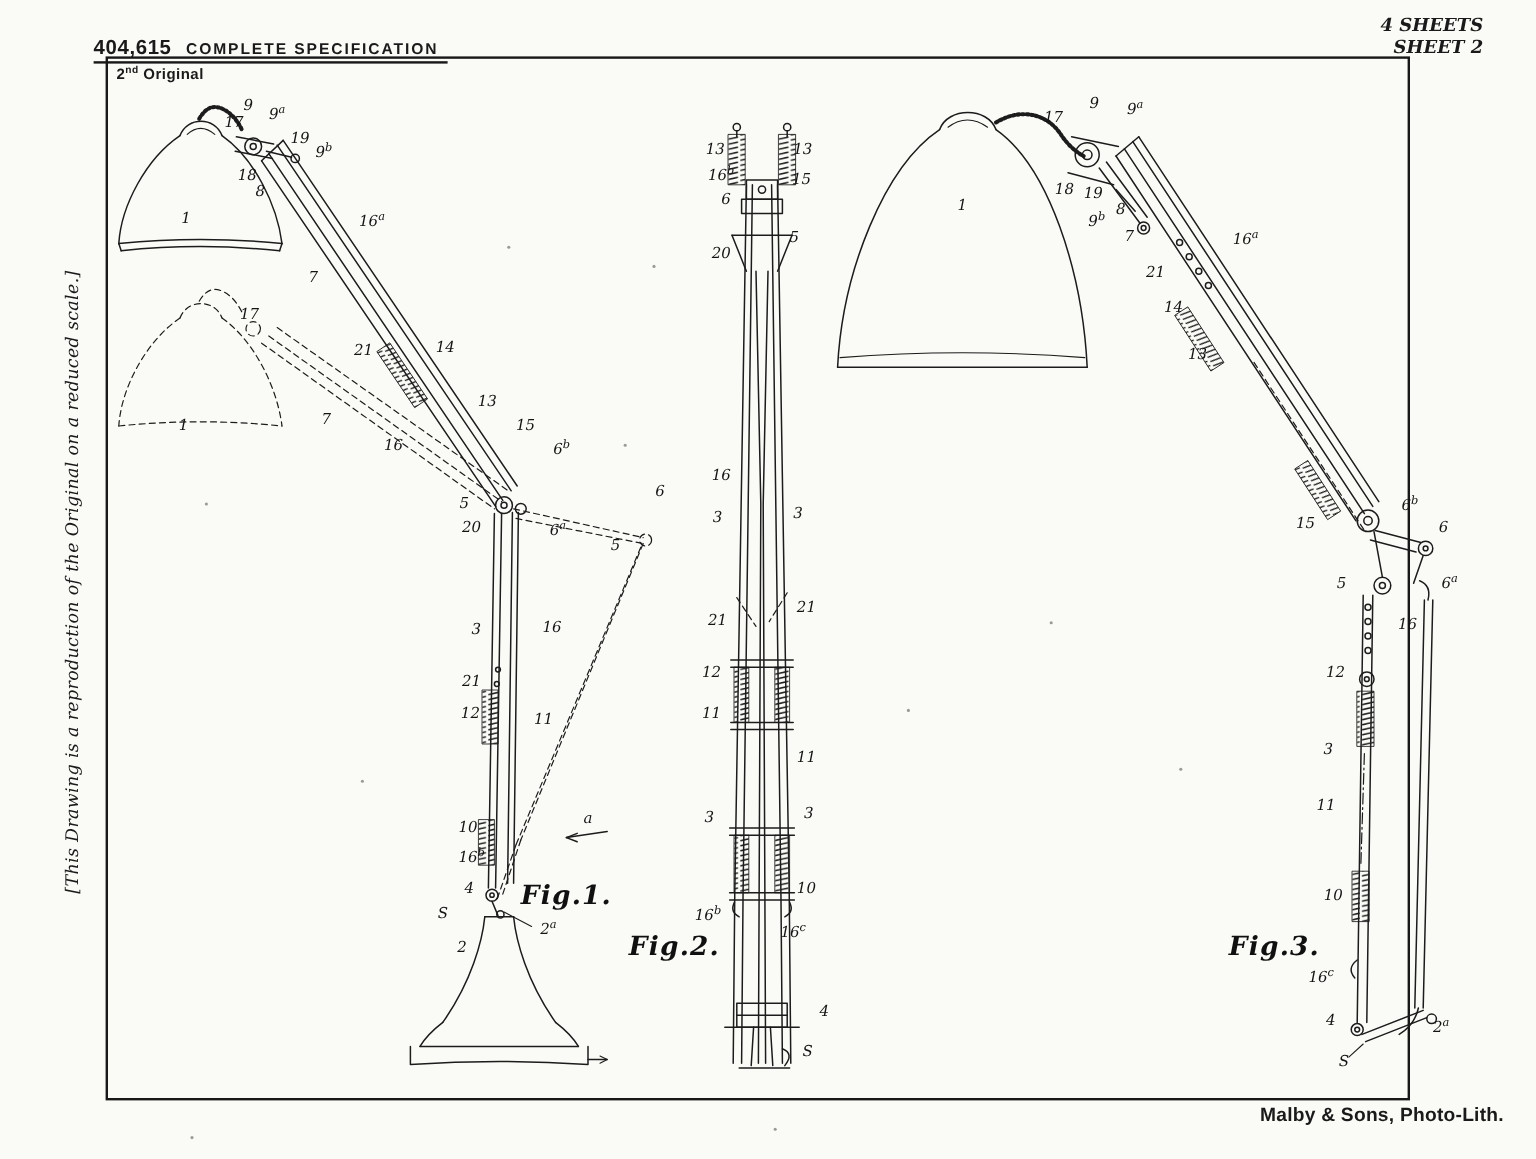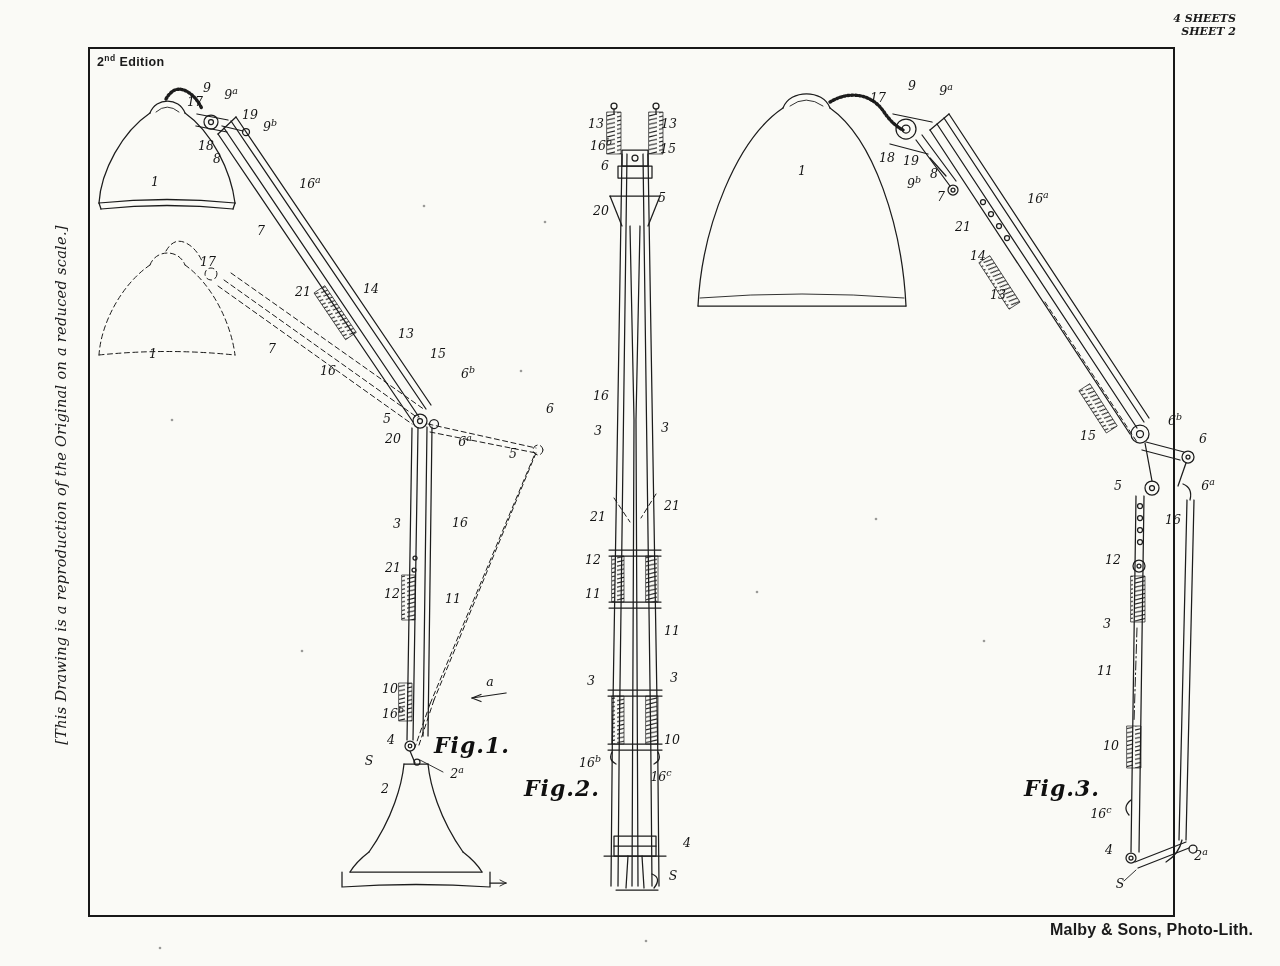--- a/index.html
+++ b/index.html
@@ -8,42 +8,45 @@
     background:#fafaf6;color:#1a1a1a;overflow:hidden;
     font-family:"Liberation Sans",sans-serif;
   }
   .frame{position:absolute;left:88px;top:47px;width:1087px;height:870px;border:2px solid #181818;box-sizing:border-box;}
   .doc-head{position:absolute;left:78px;top:30px;border-bottom:2.5px solid #181818;padding:0 8px 1px 0;white-space:nowrap;}
   .doc-num{font-weight:bold;font-size:17px;letter-spacing:.5px;}
   .doc-title{font-weight:bold;font-size:13px;letter-spacing:1.6px;margin-left:12px;}
   .edition{position:absolute;left:97px;top:53px;font-size:12.5px;font-weight:600;letter-spacing:.4px;}
   .edition sup{font-size:8.5px;}
   .sheets{position:absolute;right:44px;top:12px;text-align:right;
-    font-family:"DejaVu Serif",serif;font-style:italic;font-weight:bold;font-size:11px;line-height:1.2;}
+    font-family:"DejaVu Serif",serif;font-style:italic;font-weight:bold;font-size:15px;line-height:1.2;}
   .side-note{position:absolute;left:61px;top:485px;transform:translate(-50%,-50%) rotate(-90deg);
     white-space:nowrap;font-family:"DejaVu Serif",serif;font-style:italic;font-size:14.5px;letter-spacing:.3px;}
   .printer{position:absolute;left:1050px;top:921px;font-size:16px;font-weight:bold;letter-spacing:.2px;}
   svg.plate{position:absolute;left:0;top:0;}
   .ink{stroke:#1c1c1c;fill:none;stroke-width:1.25;stroke-linecap:round;stroke-linejoin:round;}
   .thin{stroke-width:.9;}
   .dashed{stroke-dasharray:5 3.5;stroke-width:1;}
   .dashdot{stroke-dasharray:9 3 1.5 3;stroke-width:1;}
   .conduit{stroke:#1c1c1c;fill:none;stroke-width:3.4;stroke-dasharray:1.6 2.2;}
   .spring{fill:url(#coilv);stroke:#1c1c1c;stroke-width:.7;}
   .springh{fill:url(#coilh);stroke:#1c1c1c;stroke-width:.7;}
   .speck{fill:#3a3a3a;opacity:.5;stroke:none;}
   .ref-num{font-family:"DejaVu Serif",serif;font-style:italic;font-size:12.5px;fill:#141414;text-anchor:middle;}
   .fig-caption{font-family:"DejaVu Serif",serif;font-style:italic;font-weight:bold;font-size:22px;fill:#101010;text-anchor:middle;letter-spacing:1px;}
 </style>
 </head>
 <body>
 
 <div class="sheet">
 
-  <div class="edition"><span>2</span><sup>nd</sup> <span>Edition</span></div>
+  <div class="doc-head">
+    <span class="doc-num">404,615</span><span class="doc-title">COMPLETE SPECIFICATION</span>
+  </div>
+  <div class="edition"><span>2</span><sup>nd</sup> <span>Original</span></div>
   <div class="sheets">
     <div>4 SHEETS</div>
     <div>SHEET 2</div>
   </div>
 
   <div class="side-note">[This Drawing is a reproduction of the Original on a reduced scale.]</div>
 
   <div class="printer">Malby &amp; Sons, Photo-Lith.</div>
 
   <div class="frame"></div>

